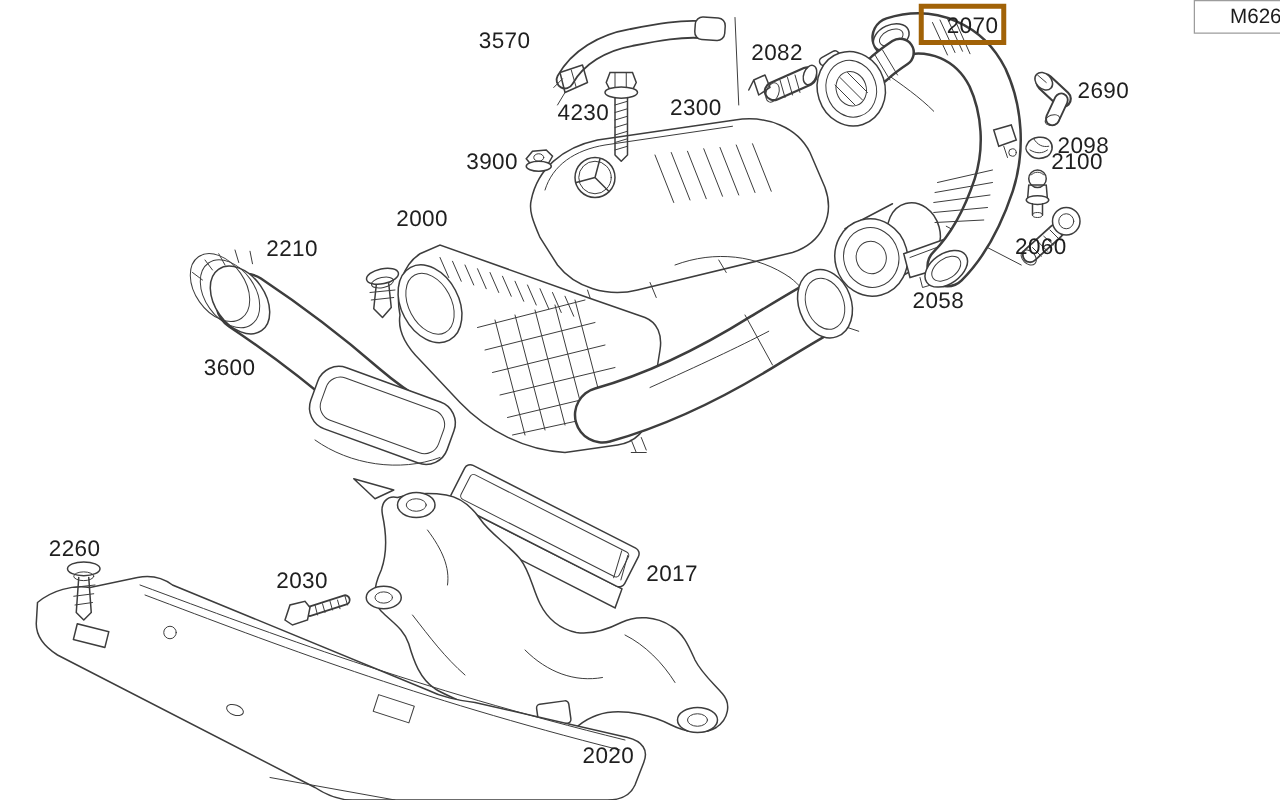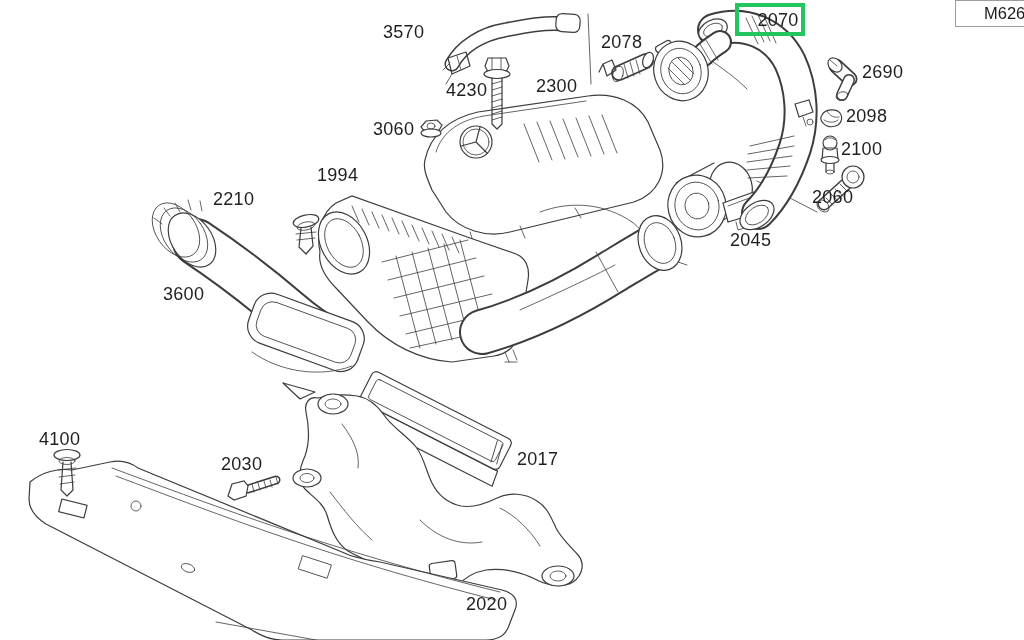--- a/index.html
+++ b/index.html
@@ -13,21 +13,21 @@
   .ln-thin{ fill:none; stroke:var(--ink); stroke-width:0.8; stroke-linecap:round; stroke-linejoin:round; }
   .fillw{ fill:#ffffff; stroke:var(--ink); stroke-width:1.2; }
   .tube{ fill:none; stroke:var(--ink); stroke-linecap:round; stroke-linejoin:round; }
   .tube-i{ fill:none; stroke:#ffffff; stroke-linecap:round; stroke-linejoin:round; }
   .part-label{
     position:absolute; font-size:18px; color:#1f1f1f; line-height:16px;
     letter-spacing:0.3px; white-space:nowrap; cursor:default;
   }
   .highlight-box{
     position:absolute; left:735px; top:3px; width:70px; height:33px;
-    box-sizing:border-box; border:4px solid #22c55e; background:transparent;
+    box-sizing:border-box; border:4px solid #a16207; background:transparent;
     display:flex; align-items:center; justify-content:center;padding-left:16px;
   }
   .ref-box{
     position:absolute; left:955px; top:0px; width:92px; height:27px;
     box-sizing:border-box; border:1.5px solid #9c9c9c; background:#ffffff;
     font-size:16.5px; color:#1c1c1c; line-height:24px; padding-left:28px;
   }
 </style>
 </head>
 <body>
@@ -235,31 +235,31 @@
       <ellipse class="fillw" cx="67" cy="455" rx="13" ry="5.5"></ellipse>
       <ellipse class="ln-thin" cx="67" cy="461" rx="8" ry="3.5"></ellipse>
       <path class="ln" d="M 63 462 L 61 490 M 71 462 L 73 490 M 61 490 L 67 496 L 73 490"></path>
       <path class="ln-thin" d="M 58 470 L 76 468 M 59 477 L 75 475 M 60 484 L 74 482"></path>
     </g>
   </svg>
 
   <span class="part-label" style="left:383px;top:24px">3570</span>
   <span class="part-label" style="left:446px;top:82px">4230</span>
   <span class="part-label" style="left:536px;top:78px">2300</span>
-  <span class="part-label" style="left:373px;top:121px">3060</span>
-  <span class="part-label" style="left:317px;top:167px">1994</span>
-  <span class="part-label" style="left:601px;top:34px">2078</span>
+  <span class="part-label" style="left:373px;top:121px">3900</span>
+  <span class="part-label" style="left:317px;top:167px">2000</span>
+  <span class="part-label" style="left:601px;top:34px">2082</span>
   <span class="part-label" style="left:862px;top:64px">2690</span>
   <span class="part-label" style="left:846px;top:108px">2098</span>
-  <span class="part-label" style="left:841px;top:141px">2100</span>
+  <span class="part-label" style="left:841px;top:121px">2100</span>
   <span class="part-label" style="left:812px;top:189px">2060</span>
-  <span class="part-label" style="left:730px;top:232px">2045</span>
+  <span class="part-label" style="left:730px;top:232px">2058</span>
   <span class="part-label" style="left:213px;top:191px">2210</span>
   <span class="part-label" style="left:163px;top:286px">3600</span>
-  <span class="part-label" style="left:39px;top:431px">4100</span>
+  <span class="part-label" style="left:39px;top:431px">2260</span>
   <span class="part-label" style="left:221px;top:456px">2030</span>
   <span class="part-label" style="left:517px;top:451px">2017</span>
   <span class="part-label" style="left:466px;top:596px">2020</span>
 
   <div class="highlight-box">
     <span class="part-label" style="position:static">2070</span>
   </div>
 
   <div class="ref-box">
     <span>M626</span>

